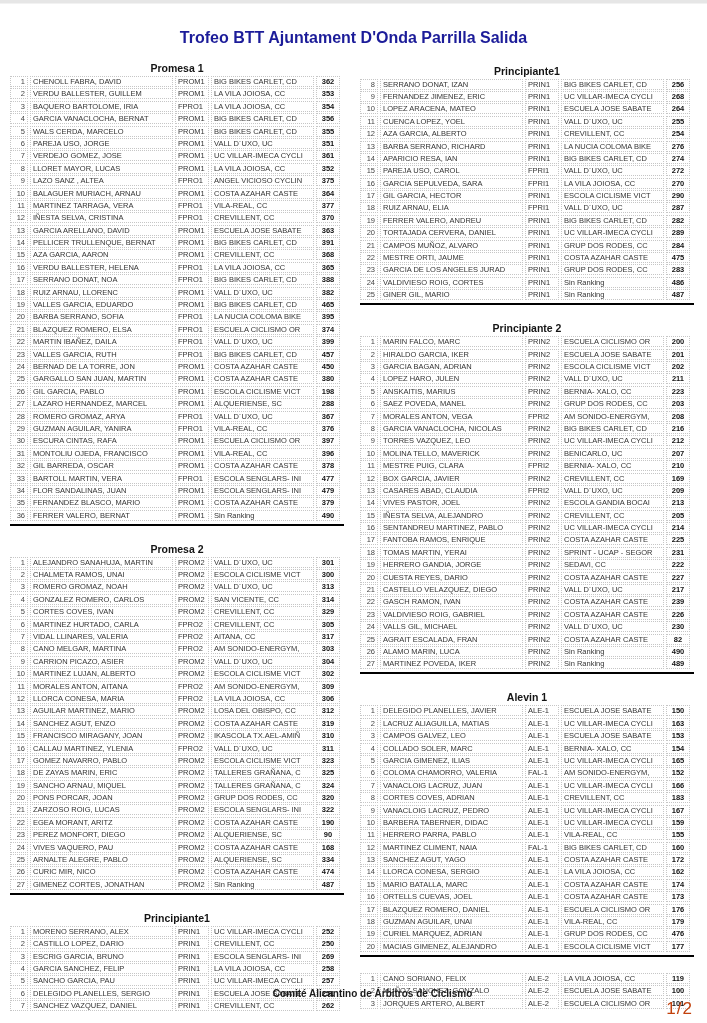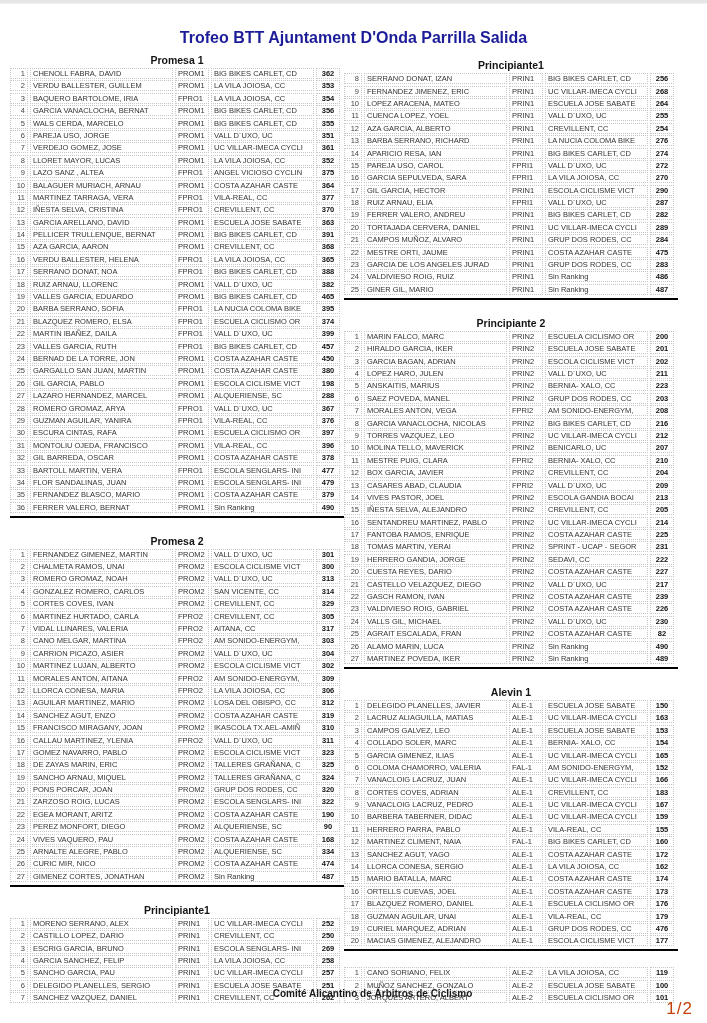--- a/index.html
+++ b/index.html
@@ -3,24 +3,24 @@
 <meta charset="utf-8">
 <style>
   html,body{margin:0;padding:0;}
   body{
     width:707px;height:1023px;overflow:hidden;background:#ffffff;
     font-family:"Liberation Sans","DejaVu Sans",sans-serif;
     position:relative;
   }
   .top-strip{height:3px;background:#e6e6e6;border-bottom:1px solid #f2f2f2;}
   .title{
-    margin:25px 0 6px 0;text-align:center;
+    margin:25px 0 14px 0;text-align:center;
     font-size:16px;font-weight:bold;letter-spacing:0;
   }
-  .columns{display:flex;gap:0;padding:0 10px;align-items:flex-end;}
+  .columns{display:flex;gap:16px;padding:0 10px;align-items:center;}
   .col{width:334px;flex:0 0 334px;}
   .section{margin:0;}
   .section + .section{border-top:2.5px solid #000;margin-top:3px;padding-top:16px;}
   .section-title{
     text-align:center;font-weight:bold;font-size:10.5px;color:#141414;
     margin:1px 0 2px 0;
   }
   .t-row{display:flex;gap:2px;height:11px;margin-bottom:1.4px;}
   .t-cell{
     box-sizing:border-box;border:1px dotted #c6c6c6;
@@ -302,21 +302,21 @@
             <div class="t-cell c-name">FERRER VALERO, BERNAT</div>
             <div class="t-cell c-cat">PROM1</div>
             <div class="t-cell c-club">Sin Ranking</div>
             <div class="t-cell c-dorsal">490</div>
           </div>
         </div>
         <div class="section">
           <div class="section-title">Promesa 2</div>
           <div class="t-row">
             <div class="t-cell c-num">1</div>
-            <div class="t-cell c-name">FERNANDEZ GIMENEZ, MARTIN</div>
+            <div class="t-cell c-name">ALEJANDRO SANAHUJA, MARTIN</div>
             <div class="t-cell c-cat">PROM2</div>
             <div class="t-cell c-club">VALL D´UXO, UC</div>
             <div class="t-cell c-dorsal">301</div>
           </div>
           <div class="t-row">
             <div class="t-cell c-num">2</div>
             <div class="t-cell c-name">CHALMETA RAMOS, UNAI</div>
             <div class="t-cell c-cat">PROM2</div>
             <div class="t-cell c-club">ESCOLA CICLISME VICT</div>
             <div class="t-cell c-dorsal">300</div>
@@ -660,21 +660,21 @@
           </div>
           <div class="t-row">
             <div class="t-cell c-num">23</div>
             <div class="t-cell c-name">GARCIA DE LOS ANGELES JURAD</div>
             <div class="t-cell c-cat">PRIN1</div>
             <div class="t-cell c-club">GRUP DOS RODES, CC</div>
             <div class="t-cell c-dorsal">283</div>
           </div>
           <div class="t-row">
             <div class="t-cell c-num">24</div>
-            <div class="t-cell c-name">VALDIVIESO ROIG, RUIZ</div>
+            <div class="t-cell c-name">VALDIVIESO ROIG, CORTES</div>
             <div class="t-cell c-cat">PRIN1</div>
             <div class="t-cell c-club">Sin Ranking</div>
             <div class="t-cell c-dorsal">486</div>
           </div>
           <div class="t-row">
             <div class="t-cell c-num">25</div>
             <div class="t-cell c-name">GINER GIL, MARIO</div>
             <div class="t-cell c-cat">PRIN1</div>
             <div class="t-cell c-club">Sin Ranking</div>
             <div class="t-cell c-dorsal">487</div>
@@ -757,21 +757,21 @@
             <div class="t-cell c-name">MESTRE PUIG, CLARA</div>
             <div class="t-cell c-cat">FPRI2</div>
             <div class="t-cell c-club">BERNIA- XALO, CC</div>
             <div class="t-cell c-dorsal">210</div>
           </div>
           <div class="t-row">
             <div class="t-cell c-num">12</div>
             <div class="t-cell c-name">BOX GARCIA, JAVIER</div>
             <div class="t-cell c-cat">PRIN2</div>
             <div class="t-cell c-club">CREVILLENT, CC</div>
-            <div class="t-cell c-dorsal">204</div>
+            <div class="t-cell c-dorsal">169</div>
           </div>
           <div class="t-row">
             <div class="t-cell c-num">13</div>
             <div class="t-cell c-name">CASARES ABAD, CLAUDIA</div>
             <div class="t-cell c-cat">FPRI2</div>
             <div class="t-cell c-club">VALL D´UXO, UC</div>
             <div class="t-cell c-dorsal">209</div>
           </div>
           <div class="t-row">
             <div class="t-cell c-num">14</div>

